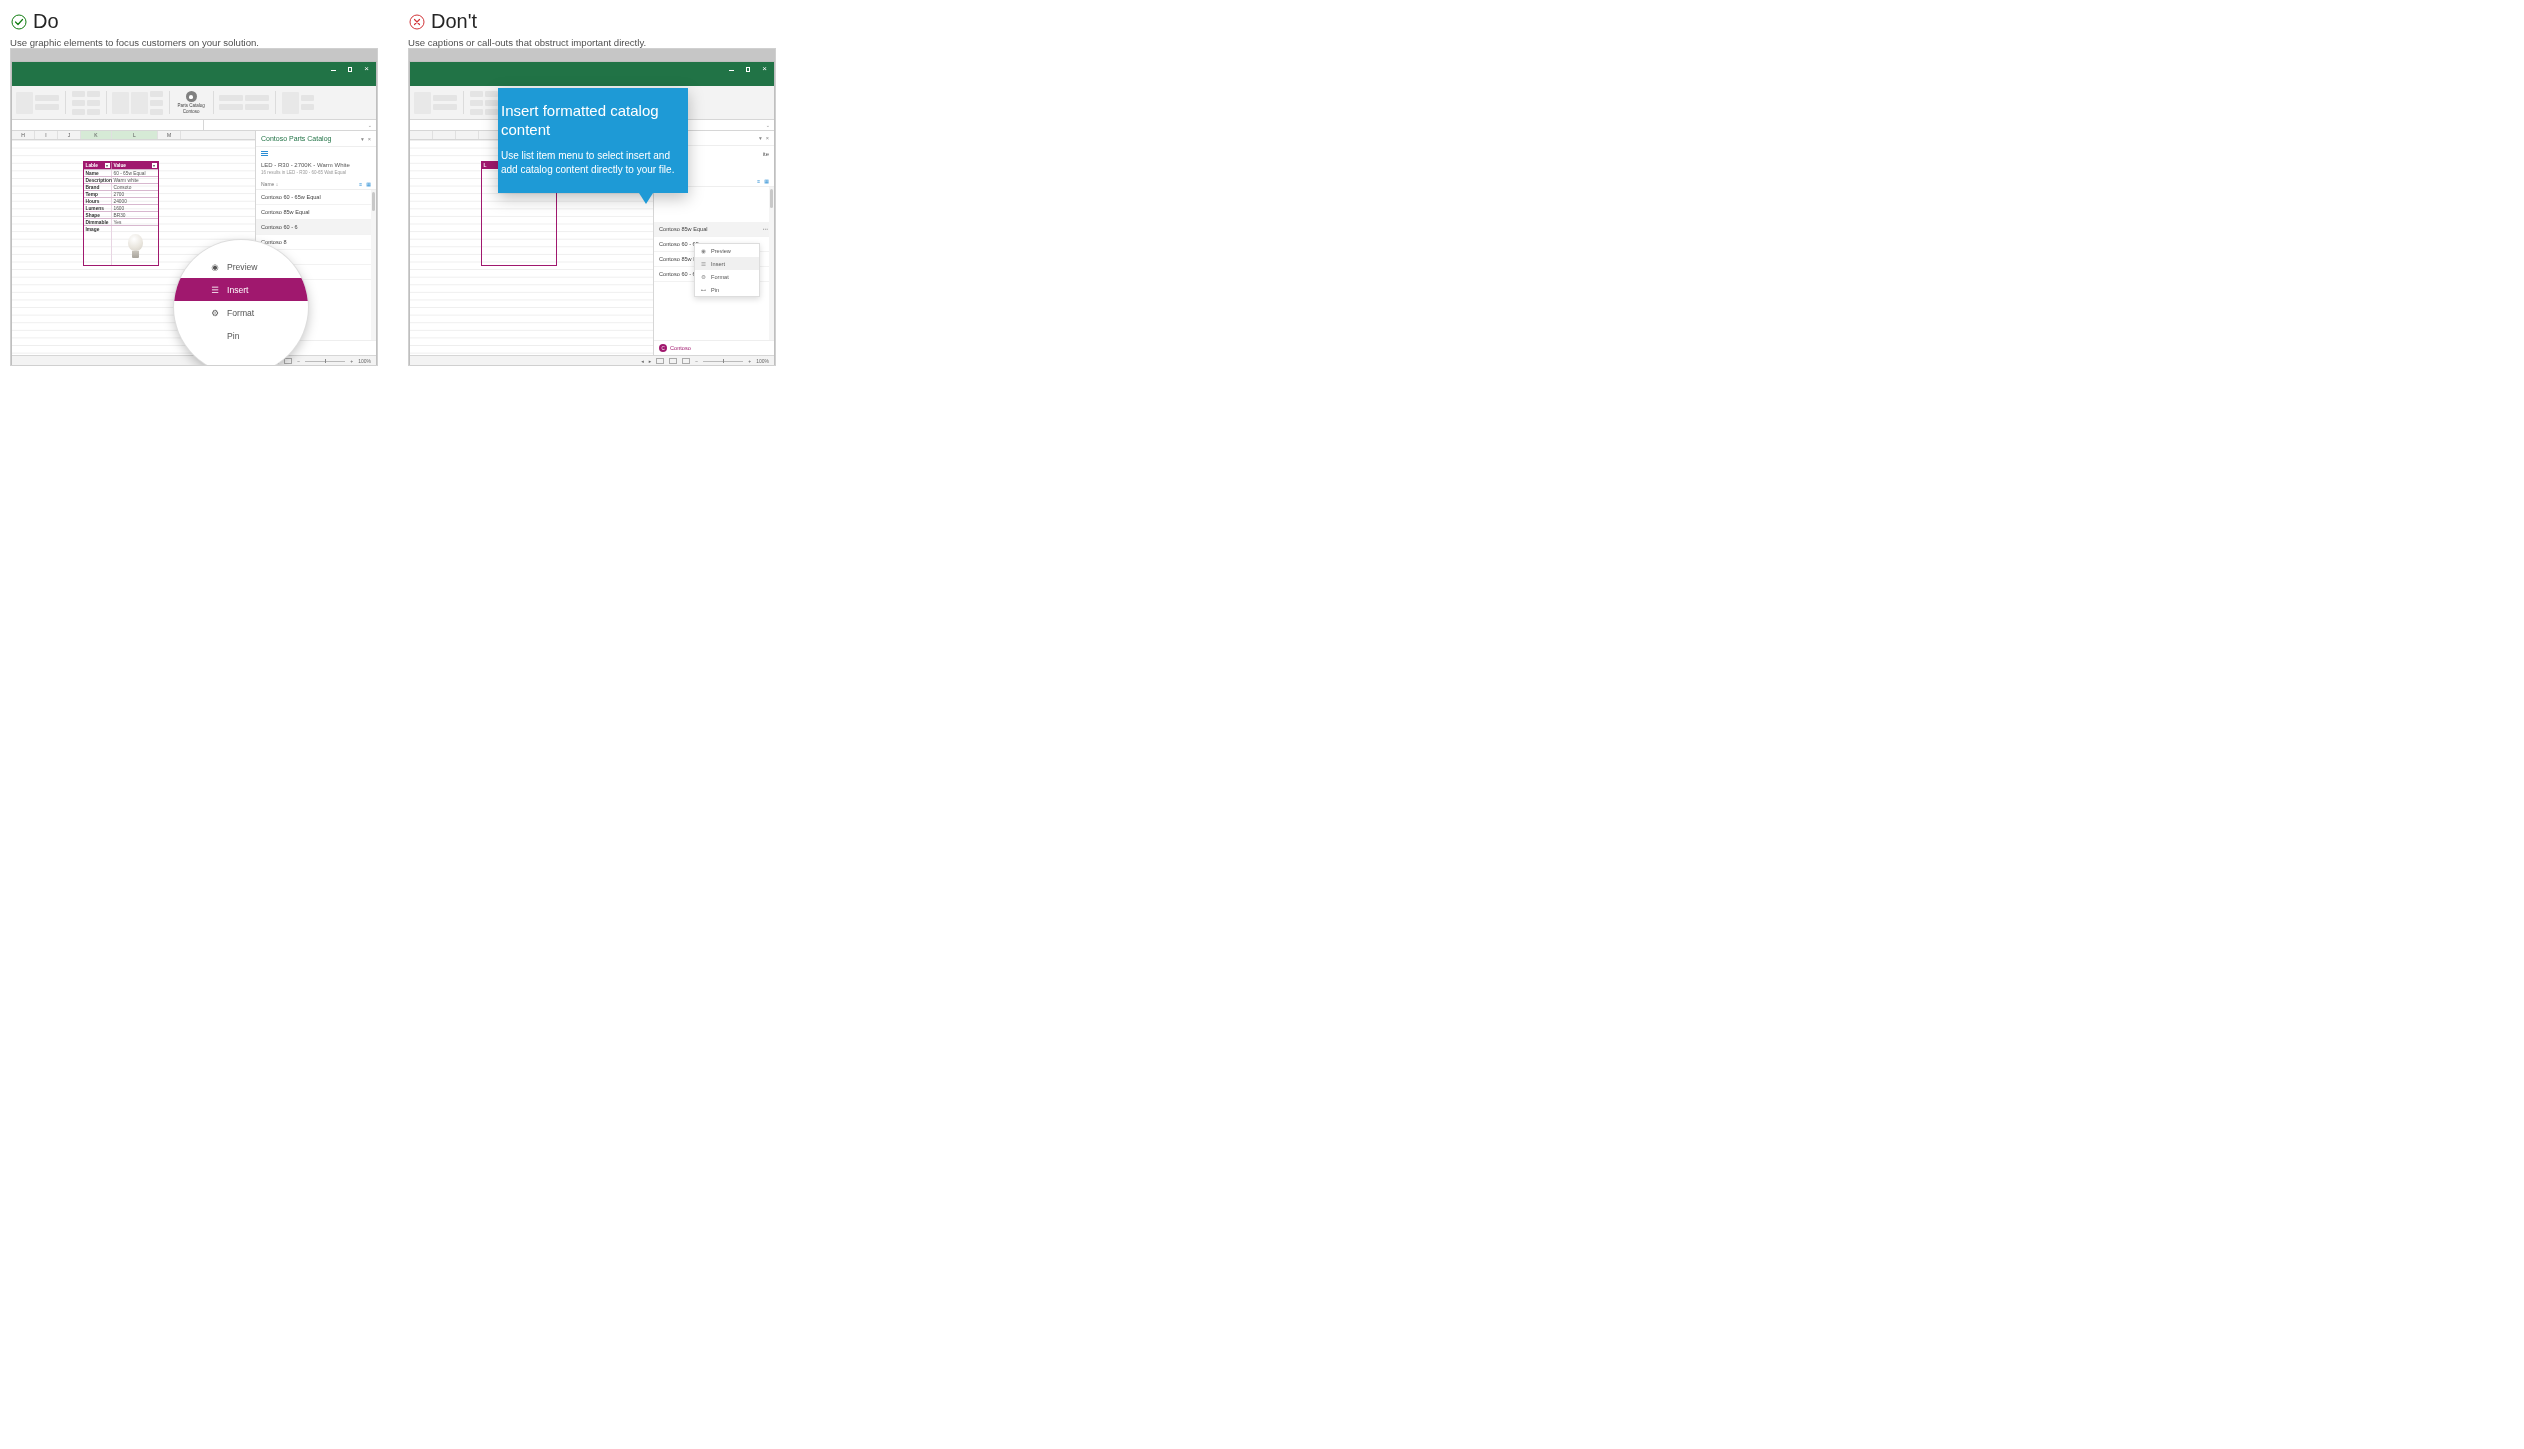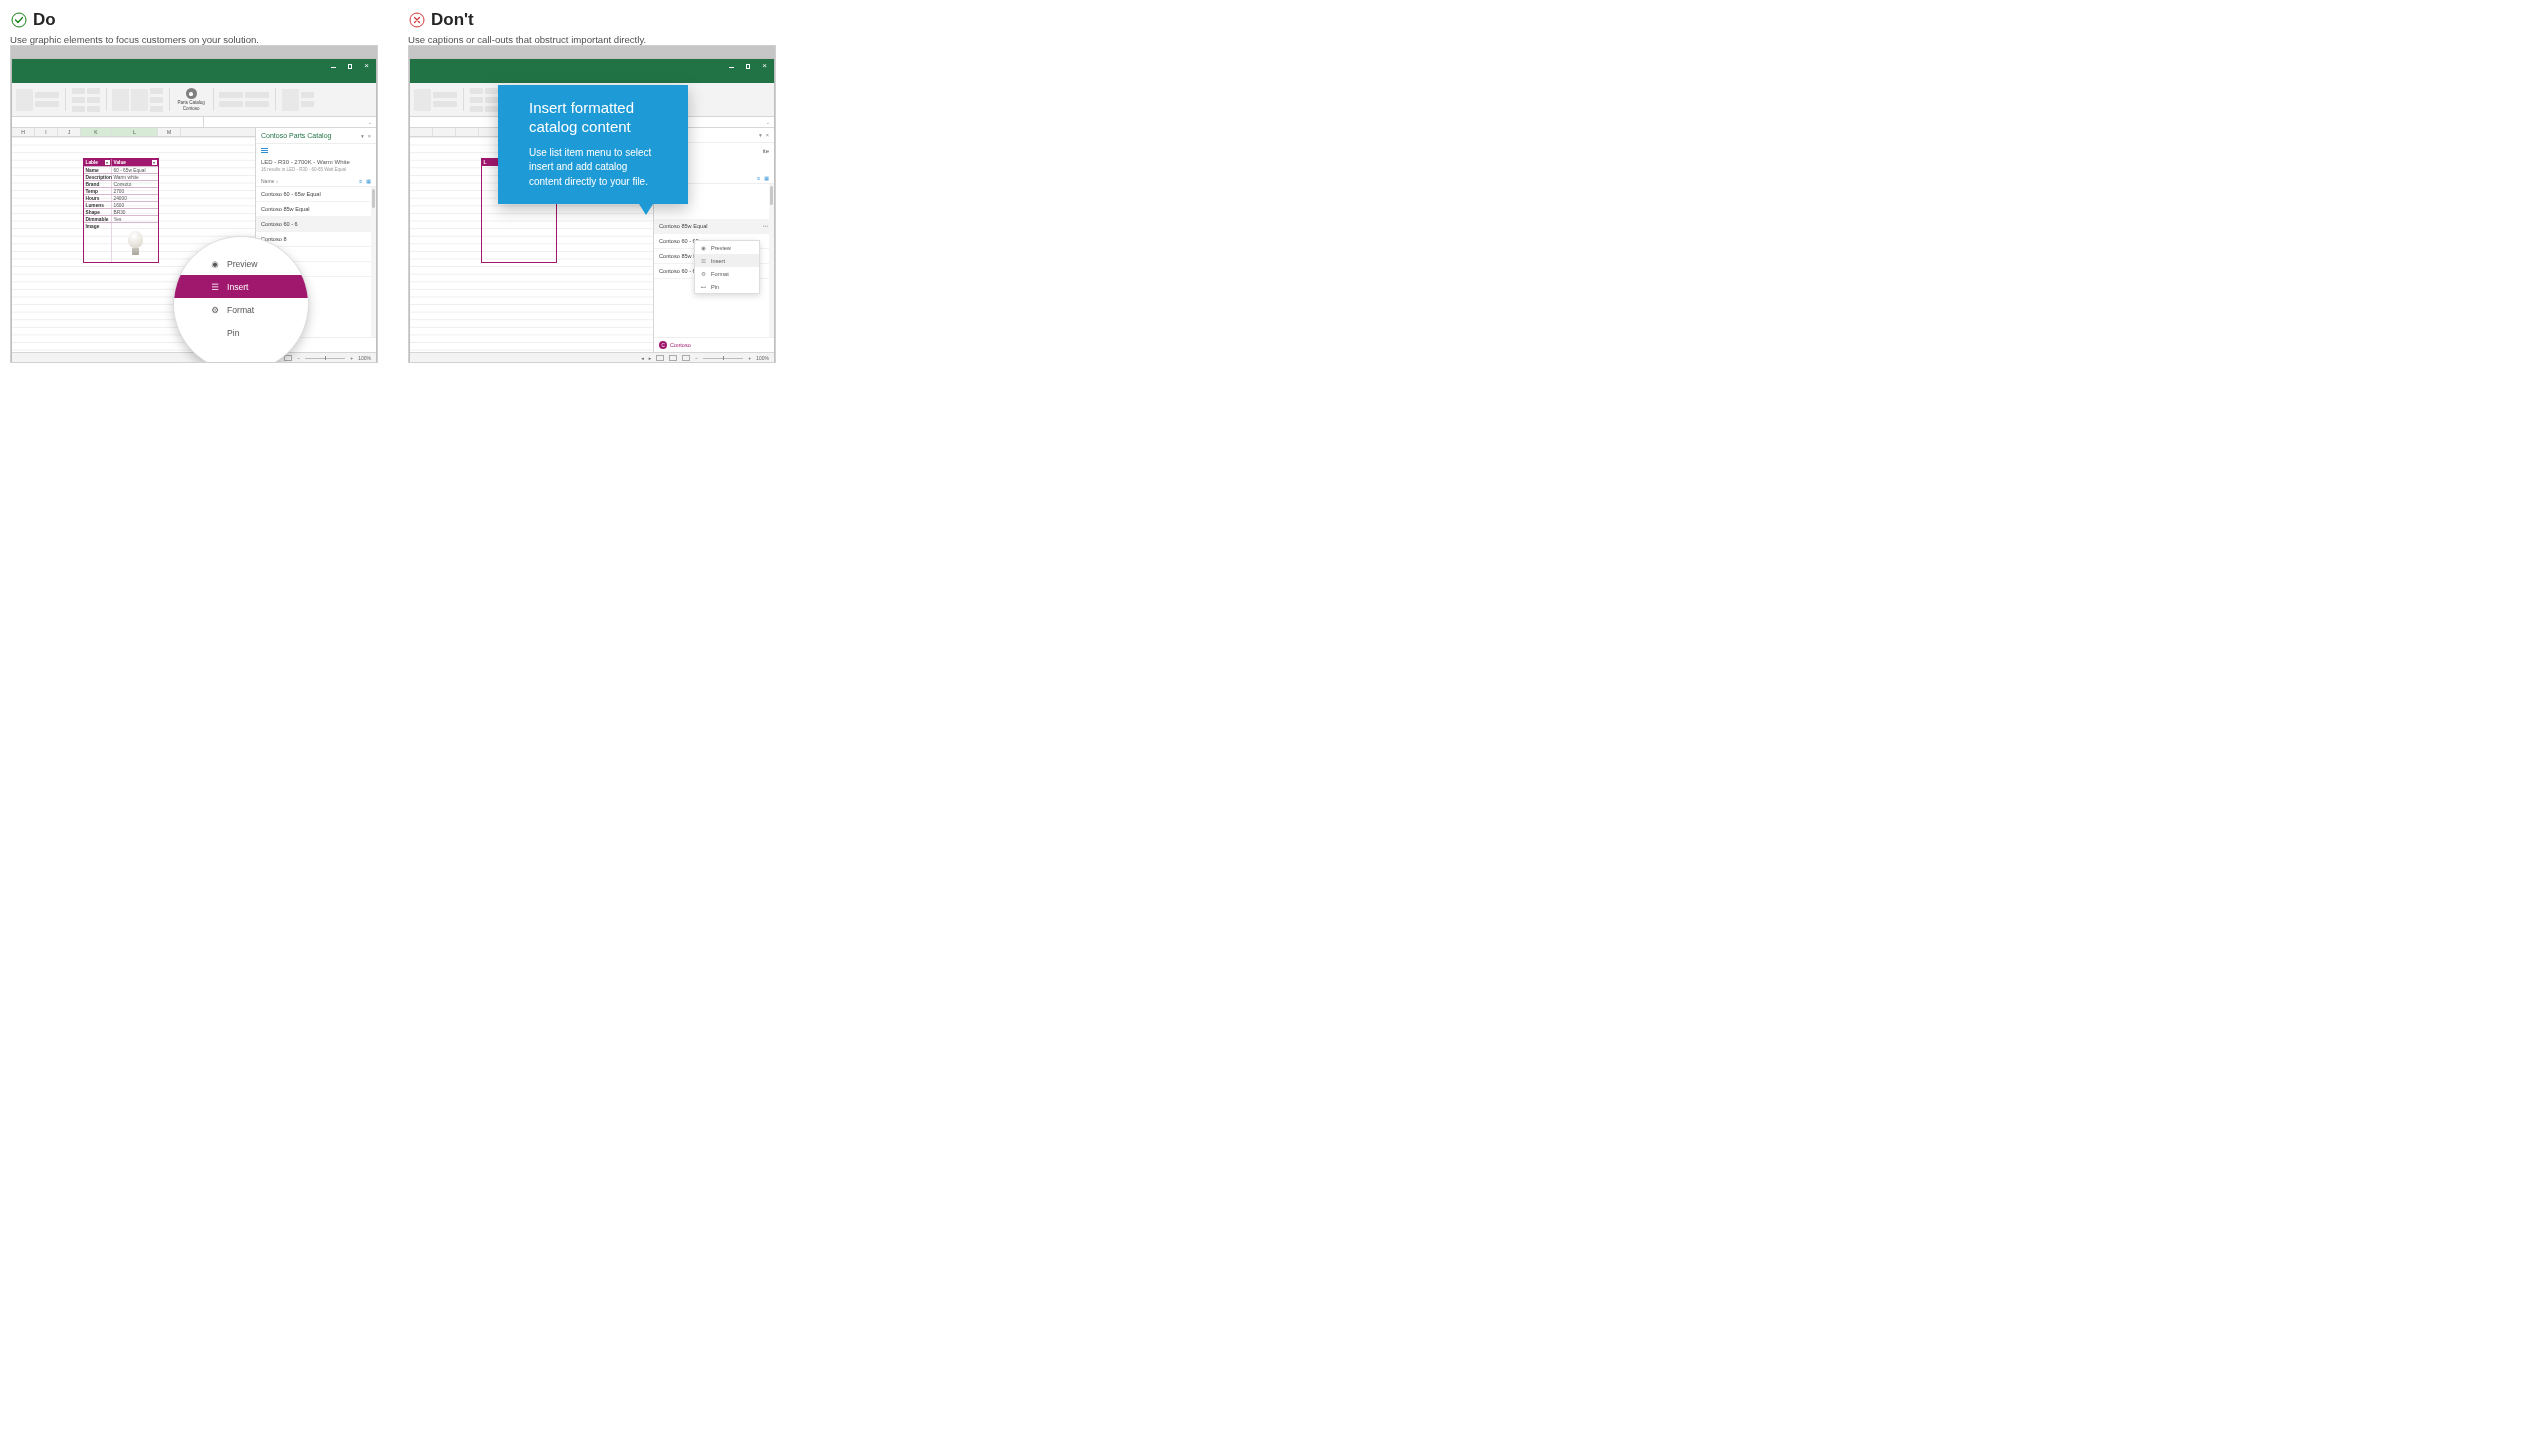--- a/index.html
+++ b/index.html
@@ -14,21 +14,21 @@
     gap: 30px;
     max-width: 766px;
   }
   .panel { flex: 1; }
   .panel-header {
     display: flex;
     align-items: center;
     gap: 6px;
     margin-bottom: 4px;
   }
-  .title { font-weight: 700; font-size: 17px; }
+  .title { font-weight: 400; font-size: 20px; }
   .subtitle { font-size: 9.6px; color: #505050; margin-bottom: 0; }
   .icon-check, .icon-cross {
     width: 17px; height: 17px; display: flex; align-items: center; justify-content: center;
   }
   .icon-check svg circle { stroke: #107c10; }
   .icon-check svg path  { stroke: #107c10; }
   .icon-cross svg circle{ stroke: #d13438; }
   .icon-cross svg path  { stroke: #d13438; }
 
   .frame {
@@ -171,21 +171,21 @@
     border:0.5px solid #ddd; box-shadow:0 2px 6px rgba(0,0,0,.15);
     font-size:5.6px; z-index:5;
   }
   .ctx-item { padding:3.5px 5px; display:flex; align-items:center; gap:4px; color:#555;}
   .ctx-item.hover { background:#f0f0f0;}
   .ctx-icon { width:7px; color:#888; display:inline-flex; justify-content:center;}
 
   
   .callout {
     position:absolute; left:89px; top:39px; width:190px;
-    background:#1e9ad6; color:#fff; padding:14px 31px 15px;
+    background:#1e9ad6; color:#fff; padding:14px 3px 15px;
     box-shadow:0 5px 15px rgba(0,0,0,.25);
     z-index:10;
   }
   .callout h3 { font-size:15px; font-weight:400; line-height:1.25; margin-bottom:9px;}
   .callout p  { font-size:10px; line-height:1.45; }
   .callout::after {
     content:""; position:absolute; bottom:-11px; right:35px;
     border-left:7px solid transparent;
     border-right:7px solid transparent;
     border-top:11px solid #1e9ad6;

